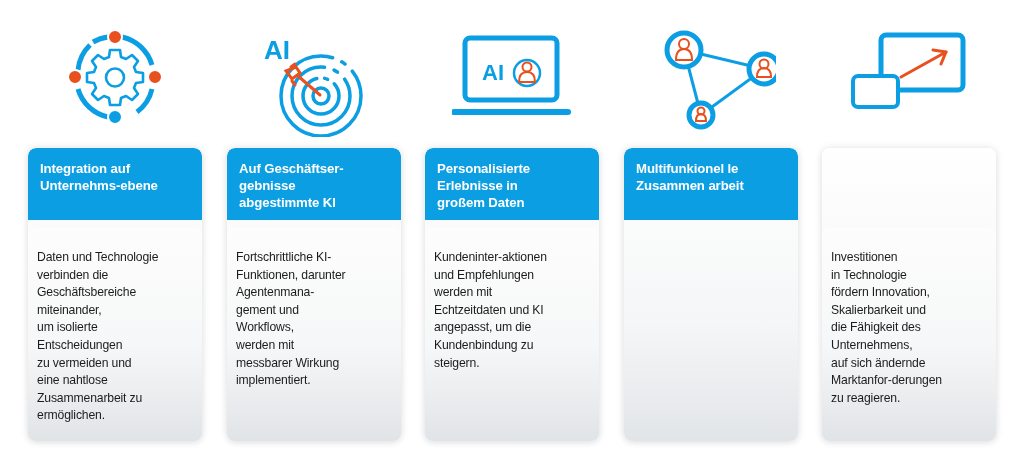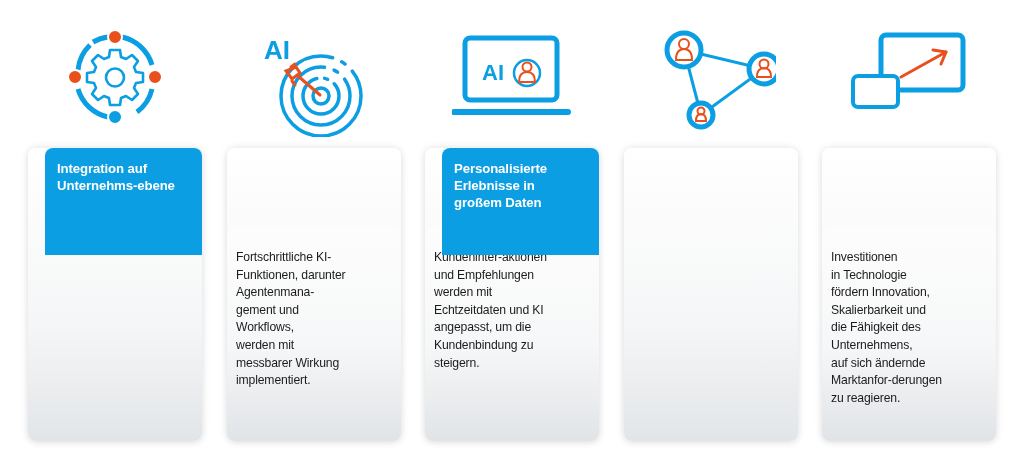--- a/index.html
+++ b/index.html
@@ -37,24 +37,24 @@
       top: 148px;
       width: 174px;
       height: 293px;
       border-radius: 8px;
       box-shadow: 0 0 8px rgba(0,0,0,0.10), 0 2px 6px rgba(0,0,0,0.06);
       overflow: hidden;
       background: linear-gradient(to bottom, #ffffff 0%, #f5f6f7 60%, #e2e5e8 100%);
     }
     .card-header {
       position: absolute;
-      left: 17px;
+      left: 0;
       top: 0;
       width: 174px;
-      height: 107px;
+      height: 72px;
       background: #0b9ee3;
       border-radius: 8px 8px 0 0;
     }
     .card-header-title {
       position: absolute;
       left: 12px;
       top: 13px;
       right: 10px;
       color: #ffffff;
       font-weight: bold;
@@ -105,20 +105,32 @@
         <circle cx="55" cy="55.5" r="9"></circle>
       </g>
 
       <circle cx="55" cy="15" r="7" fill="#e8501e" stroke="#fff" stroke-width="2"></circle>
       <circle cx="15" cy="55" r="7" fill="#e8501e" stroke="#fff" stroke-width="2"></circle>
       <circle cx="95" cy="55" r="7" fill="#e8501e" stroke="#fff" stroke-width="2"></circle>
       <circle cx="55" cy="95" r="7" fill="#0b9ee3" stroke="#fff" stroke-width="2"></circle>
     </svg>
   </div>
   <div class="card">
+    <div class="card-body">
+      <div class="card-body-text">Daten und Technologie
+verbinden die
+Geschäftsbereiche
+miteinander,
+um isolierte
+Entscheidungen
+zu vermeiden und
+eine nahtlose
+Zusammenarbeit zu
+ermöglichen.</div>
+    </div>
     <div class="card-header">
       <div class="card-header-title">Integration auf
 Unternehms-ebene</div>
     </div>
   </div>
 </div>
 
 <div class="column" style="left:227px;">
   <div class="icon-area">
     <svg width="120" height="120" viewBox="0 0 120 120">
@@ -140,20 +152,25 @@
   <div class="card">
     <div class="card-body">
       <div class="card-body-text">Fortschrittliche KI-
 Funktionen, darunter
 Agentenmana-
 gement und
 Workflows,
 werden mit
 messbarer Wirkung
 implementiert.</div>
+    </div>
+    <div class="card-header">
+      <div class="card-header-title">Auf Geschäftser-
+gebnisse
+abgestimmte KI</div>
     </div>
   </div>
 </div>
 
 <div class="column" style="left:425px;">
   <div class="icon-area">
     <svg width="120" height="90" viewBox="0 0 120 90">
       <rect x="13" y="6" width="92" height="62" rx="5" fill="none" stroke="#0b9ee3" stroke-width="5"></rect>
       <line x1="2" y1="80" x2="116" y2="80" stroke="#0b9ee3" stroke-width="6" stroke-linecap="round"></line>
       <text x="30" y="48" font-family="Liberation Sans, sans-serif" font-weight="bold" font-size="22" fill="#0b9ee3">AI</text>
@@ -197,20 +214,24 @@
         <circle cx="38" cy="22" r="5"></circle>
         <path d="M30 38 Q30 27 38 27 Q46 27 46 38 Z"></path>
         <circle cx="118" cy="42" r="4.5"></circle>
         <path d="M111 55 Q111 46 118 46 Q125 46 125 55 Z"></path>
         <circle cx="55" cy="89" r="3.5"></circle>
         <path d="M50 99 Q50 92 55 92 Q60 92 60 99 Z"></path>
       </g>
     </svg>
   </div>
   <div class="card">
+    <div class="card-header">
+      <div class="card-header-title">Multifunkionel le
+Zusammen arbeit</div>
+    </div>
   </div>
 </div>
 
 <div class="column" style="left:822px;">
   <div class="icon-area">
     <svg width="120" height="90" viewBox="0 0 120 90">
       <rect x="32" y="3" width="82" height="55" rx="5" fill="#fff" stroke="#0b9ee3" stroke-width="5"></rect>
       <rect x="4" y="44" width="45" height="31" rx="5" fill="#fff" stroke="#0b9ee3" stroke-width="4"></rect>
       <g stroke="#e8501e" stroke-width="3" fill="none" stroke-linecap="round" stroke-linejoin="round">
         <line x1="52" y1="45" x2="97" y2="20"></line>

